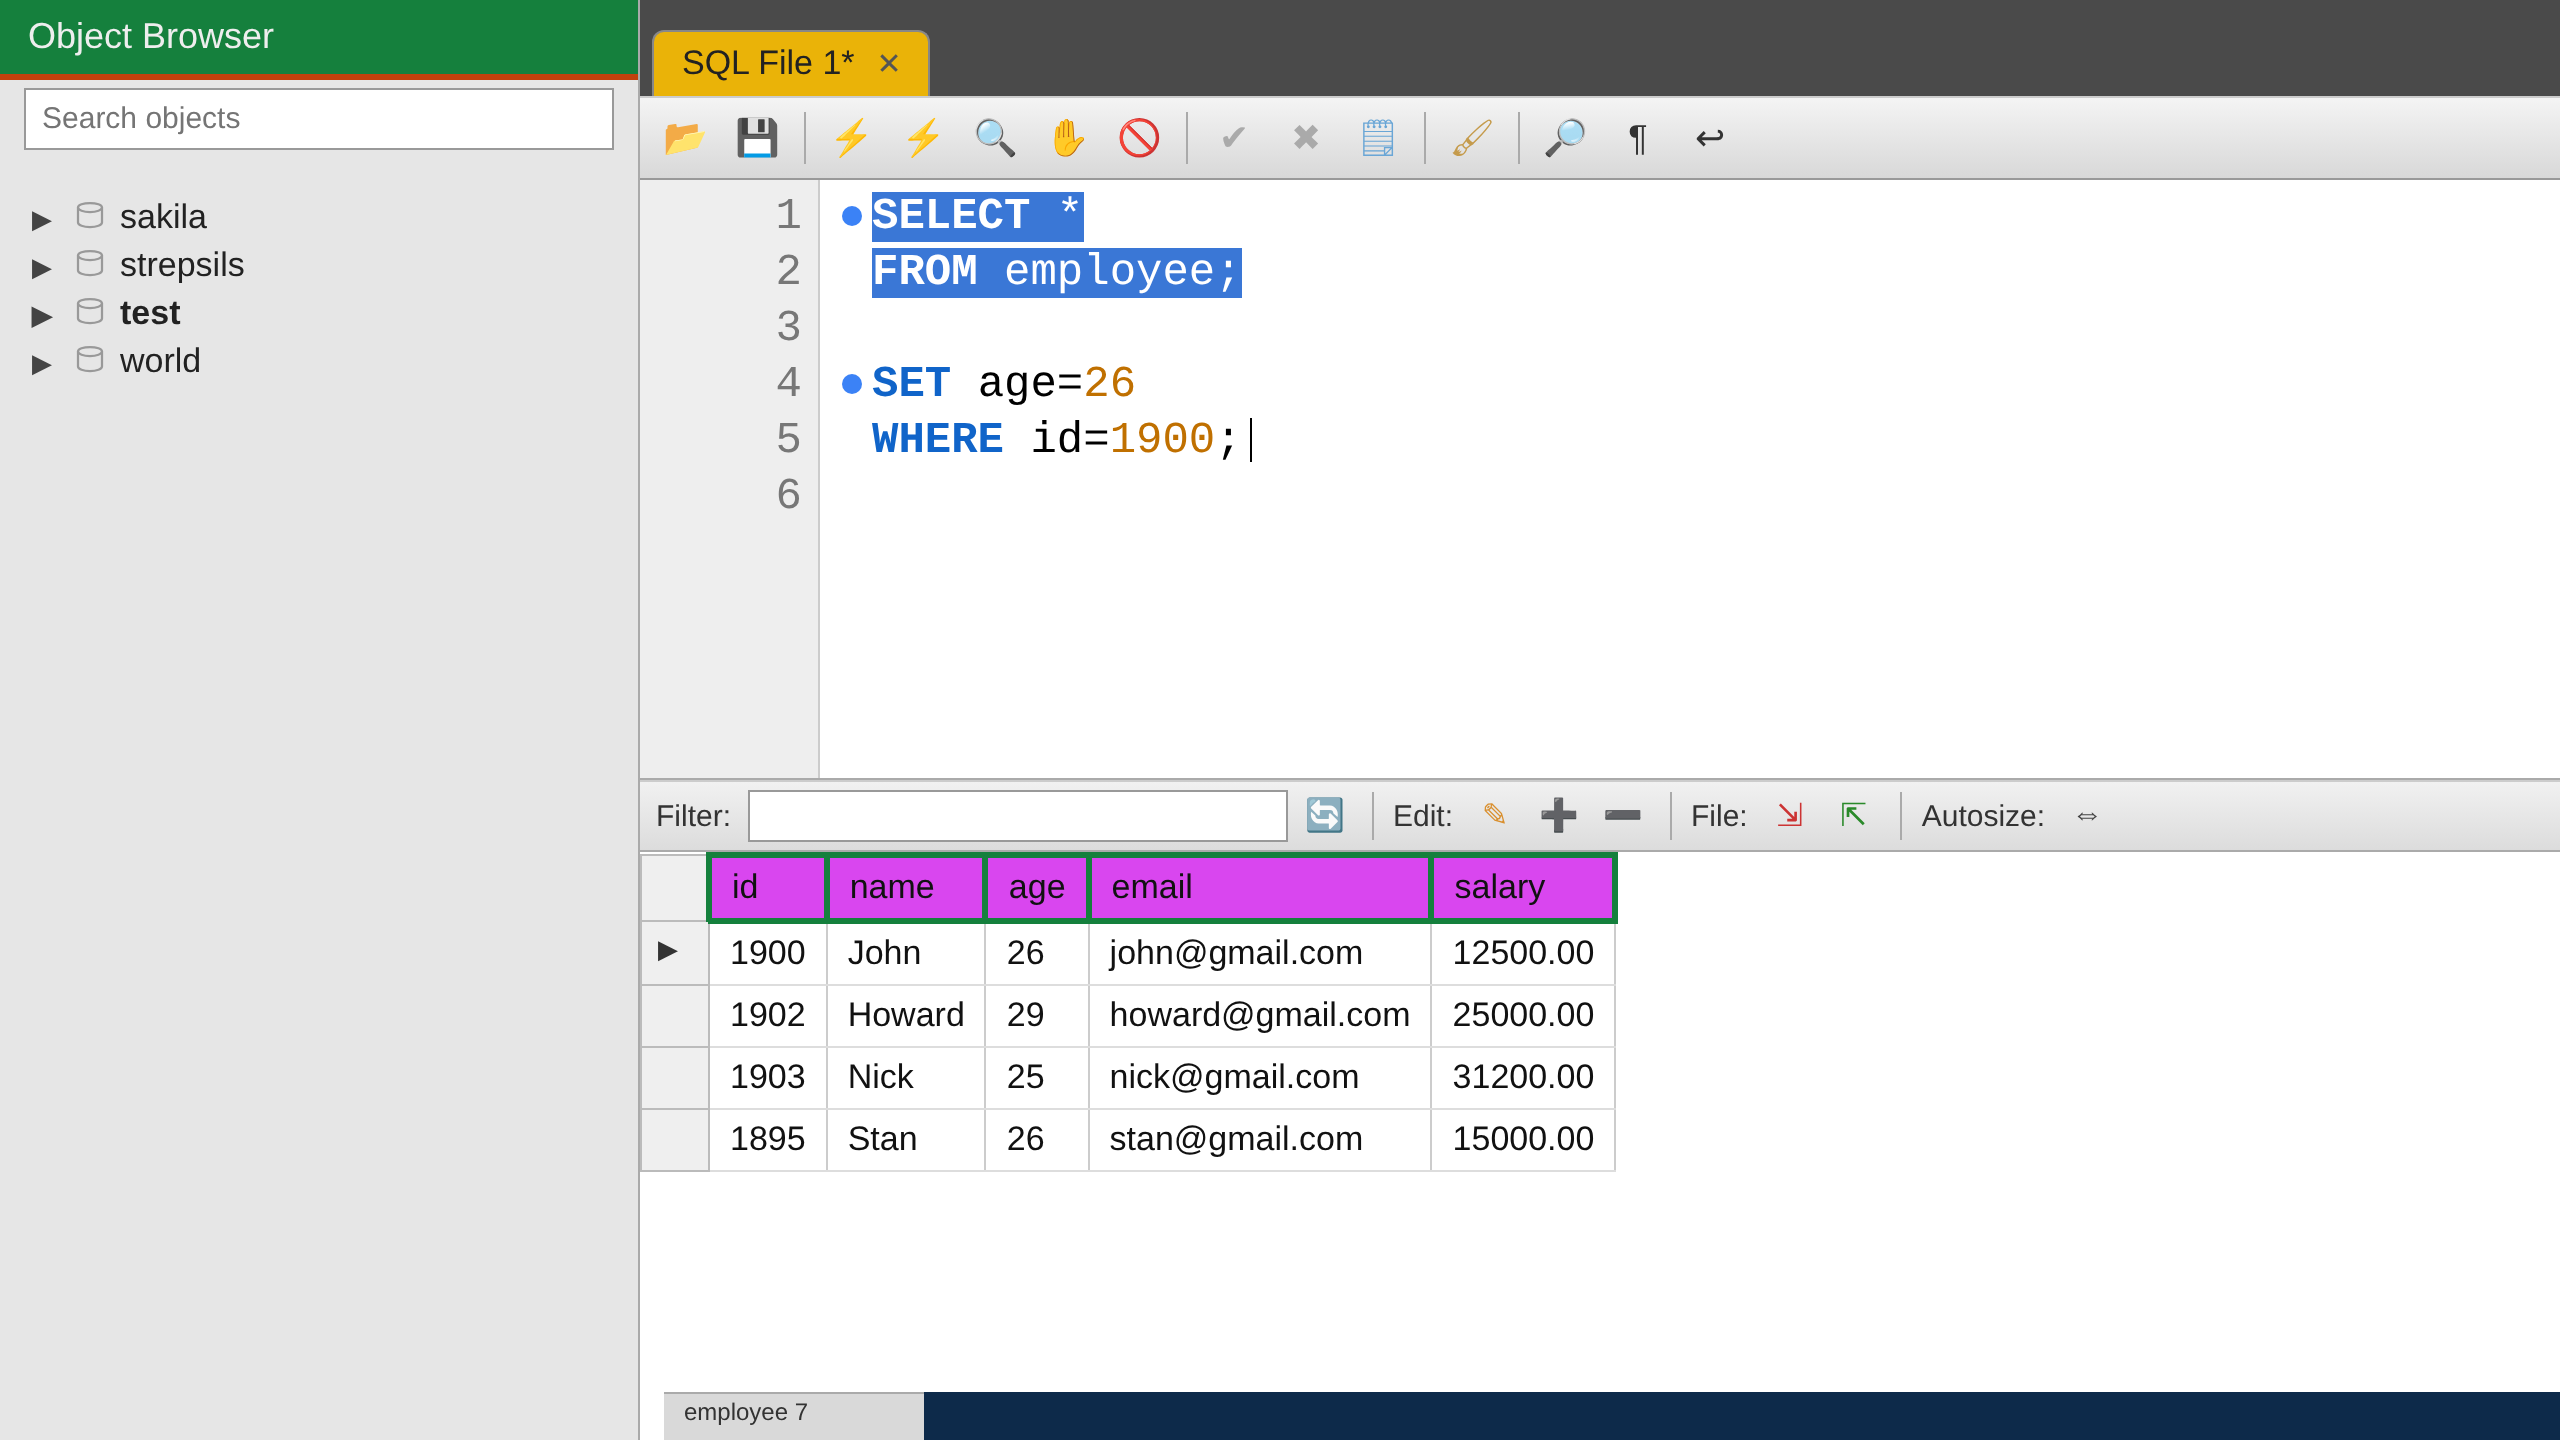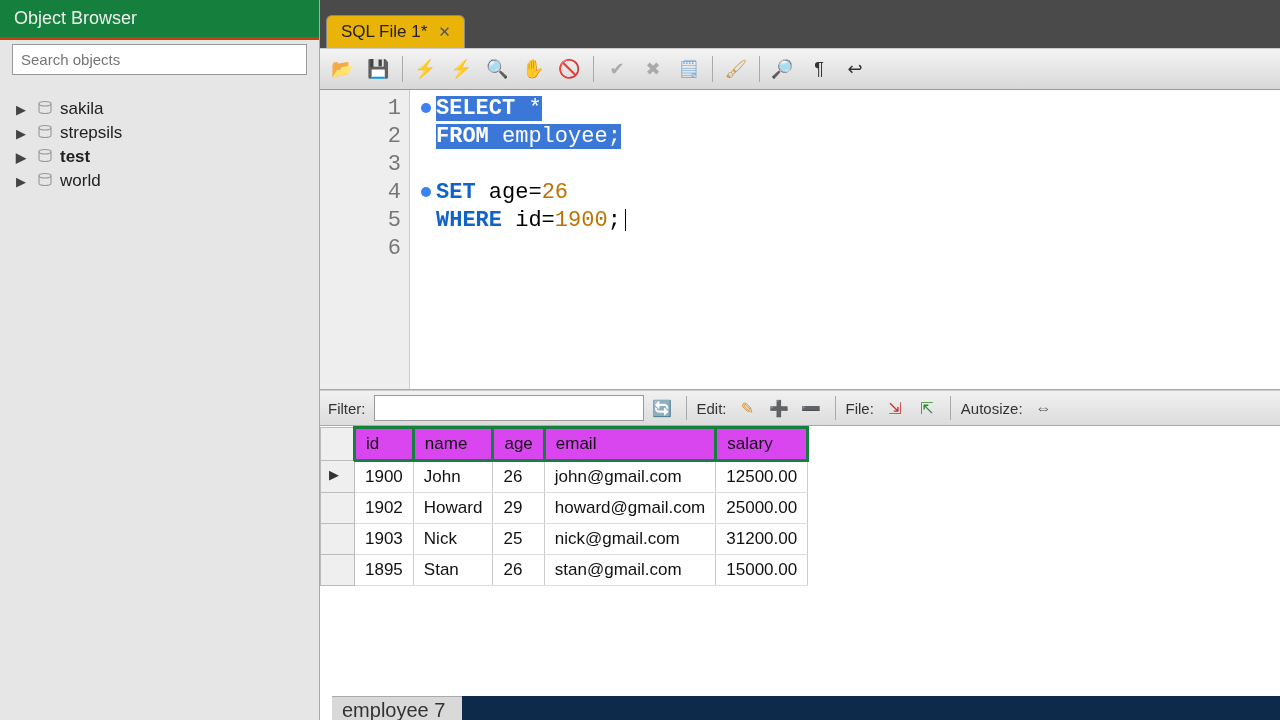--- a/index.html
+++ b/index.html
@@ -247,21 +247,21 @@
 }
 
 
 .status{
   position:absolute;
   left:332px;
   bottom:0;
   height:24px;
   background:#d9d9d9;
   color:#333;
-  font-size:20px;
+  font-size:12px;
   padding:2px 10px;
   width:130px;
   border-top:1px solid #aaa;
 }
 .status-bar-right{
   position:absolute;
   left:462px;
   right:0;
   bottom:0;
   height:24px;

